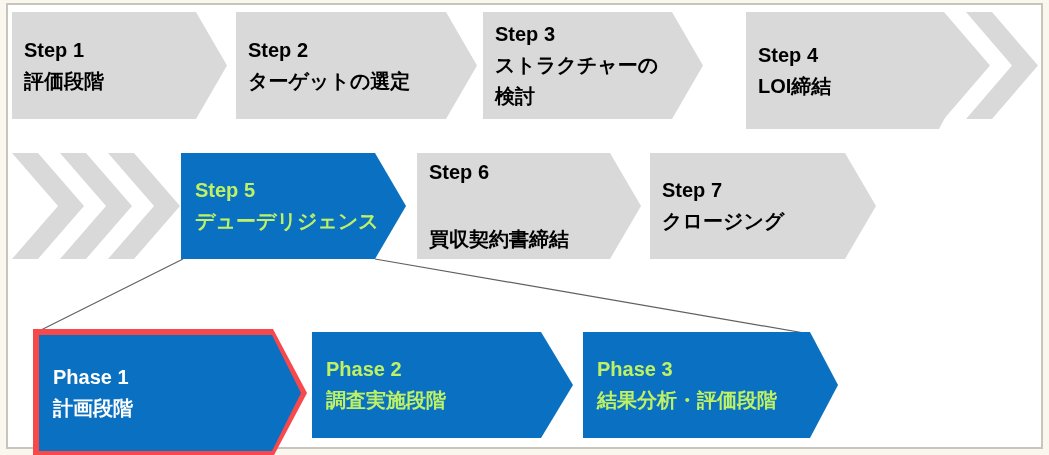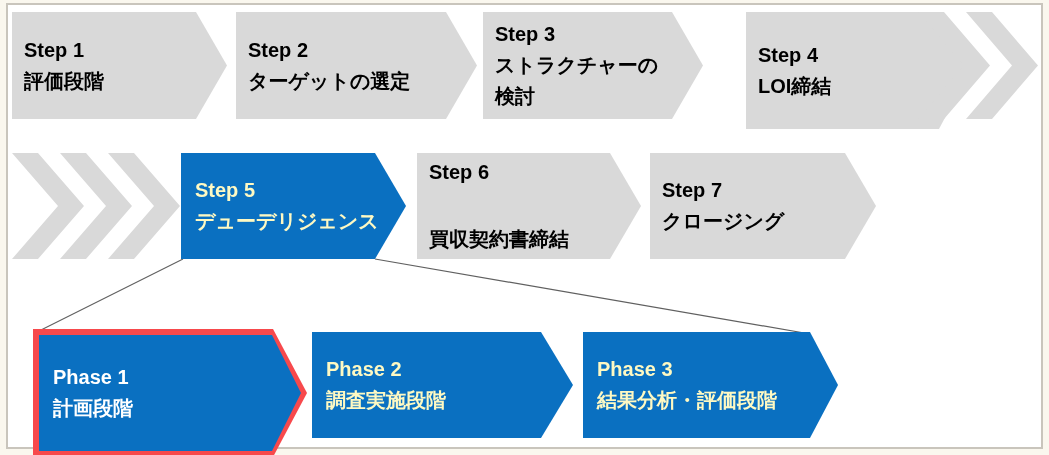--- a/index.html
+++ b/index.html
@@ -25,21 +25,21 @@
     background:#d9d9d9;
     clip-path: polygon(0 0, calc(100% - 31px) 0, 100% 50%, calc(100% - 31px) 100%, 0 100%);
     display:flex; flex-direction:column; justify-content:center;
     padding-left:12px;
   }
   .arrow .line {
     font-weight:bold; font-size:20px; line-height:31px; color:#000;
     white-space:nowrap;
   }
   .arrow.blue { background:#0a70c1; }
-  .arrow.blue .line { color:#fef9c3; }
+  .arrow.blue .line { color:#bef264; }
   .center-line { text-align:left; width:178px; }
   .chev {
     background:#d9d9d9;
     clip-path: polygon(0 0, 26px 0, 100% 50%, 26px 100%, 0 100%, calc(100% - 26px) 50%);
   }
   .phase1-outer {
     background:#f7494c;
     clip-path: polygon(0 0, calc(100% - 34px) 0, 100% 50%, calc(100% - 34px) 100%, 0 100%);
   }
   .phase1-inner {

